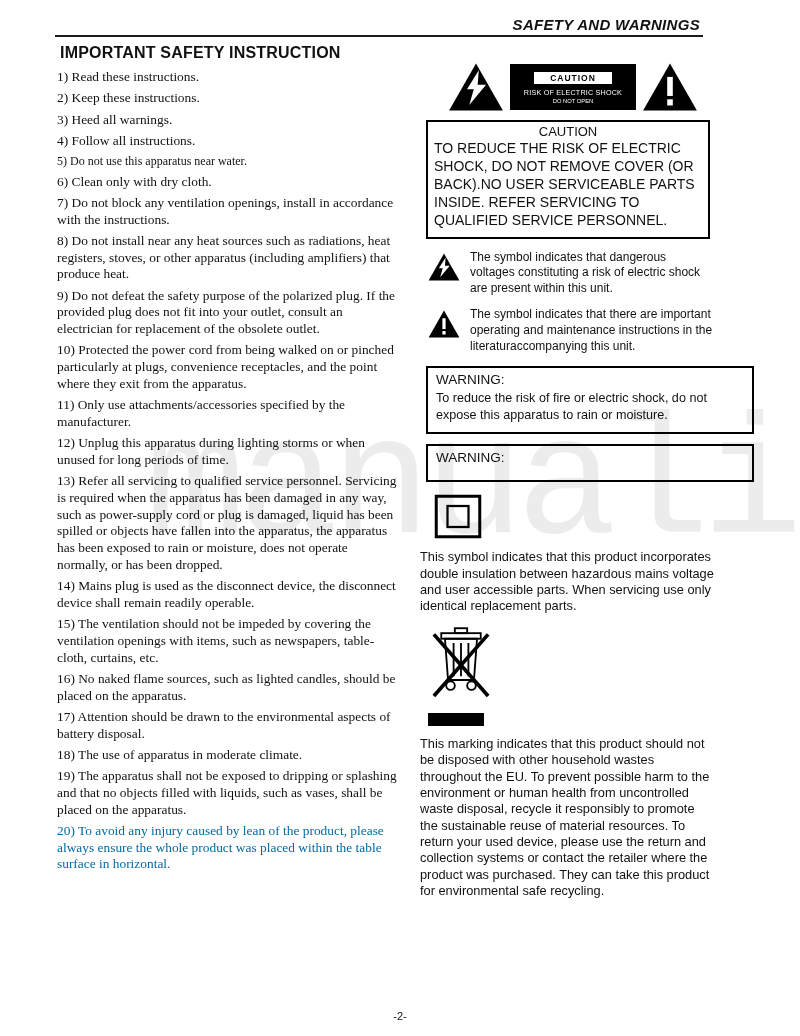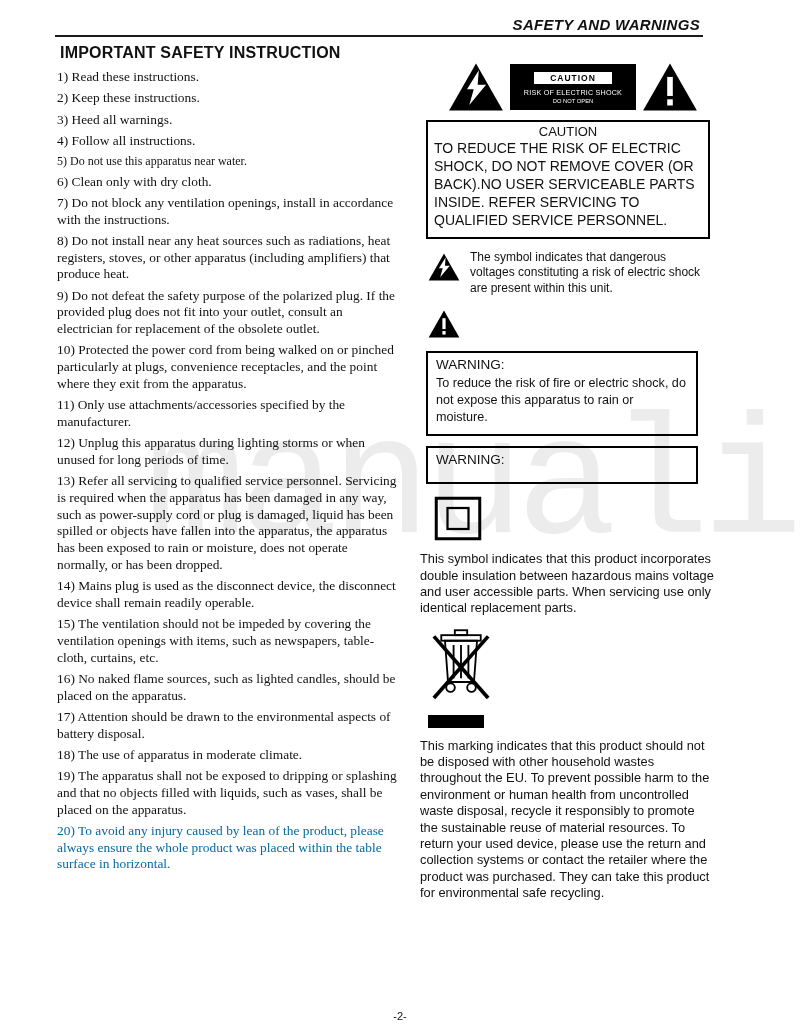--- a/index.html
+++ b/index.html
@@ -34,21 +34,21 @@
   .shock-open { font-size:5.8px; margin-top:1px; }
 
   .caution-box { border:2px solid #000; width:284px; margin-left:6px; padding:2px 6px 7px 6px; }
   .caution-box-title { text-align:center; font-size:13px; margin-bottom:1px; }
   .caution-box-text { font-size:14px; line-height:1.28; }
 
   .symbol-note { display:flex; gap:10px; margin-top:11px; align-items:flex-start; }
   .symbol-note .note-icon { flex:0 0 auto; margin-left:8px; margin-top:2px; }
   .symbol-note .note-text { font-size:12px; line-height:1.3; }
 
-  .warning-box { border:2px solid #000; width:272px; margin:12px 0 0 6px; padding:4px 8px 9px 8px; }
+  .warning-box { border:2px solid #000; width:328px; margin:12px 0 0 6px; padding:4px 8px 9px 8px; }
   .warning-box.second { margin-top:10px; padding-bottom:12px; }
   .warning-title { font-size:13.5px; margin-bottom:3px; }
   .warning-text { font-size:12.6px; line-height:1.32; }
 
   .dbl-ins { margin:12px 0 6px 14px; }
   .para { font-size:12.8px; line-height:1.28; }
 
   .weee-icon { margin:12px 0 0 10px; }
   .weee-bar { width:56px; height:13px; background:#000; margin:8px 0 10px 8px; }
 
@@ -124,20 +124,21 @@
       <div class="note-text">The symbol indicates that dangerous voltages constituting a risk of electric shock are present within this unit.</div>
     </div>
 
     
     <div class="symbol-note">
       <svg class="note-icon" width="32" height="30" viewBox="0 0 100 88">
         <polygon points="50,2 98,86 2,86" fill="#000"></polygon>
         <rect x="45" y="26" width="10" height="34" fill="#fff"></rect>
         <rect x="45" y="66" width="10" height="11" fill="#fff"></rect>
       </svg>
+      <div class="note-text">The symbol indicates that there are important operating and maintenance instructions in the literaturaccompanying this unit.</div>
     </div>
 
     
     <div class="warning-box">
       <div class="warning-title">WARNING:</div>
       <div class="warning-text">To reduce the risk of fire or electric shock, do not expose this apparatus to rain or moisture.</div>
     </div>
 
     
     <div class="warning-box second">

